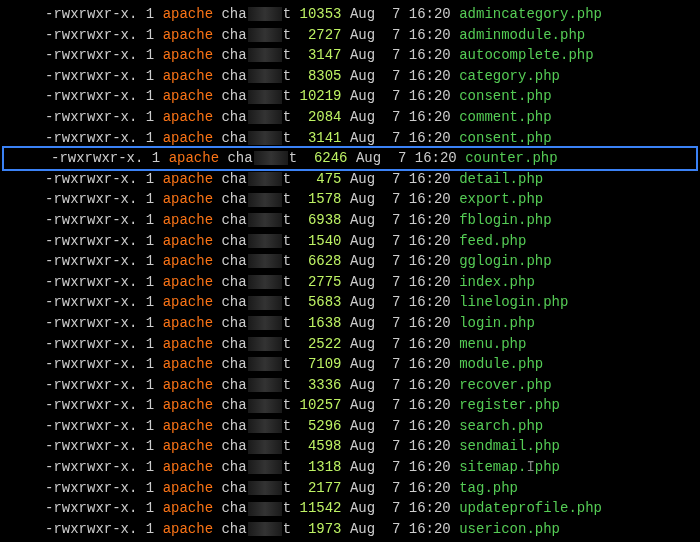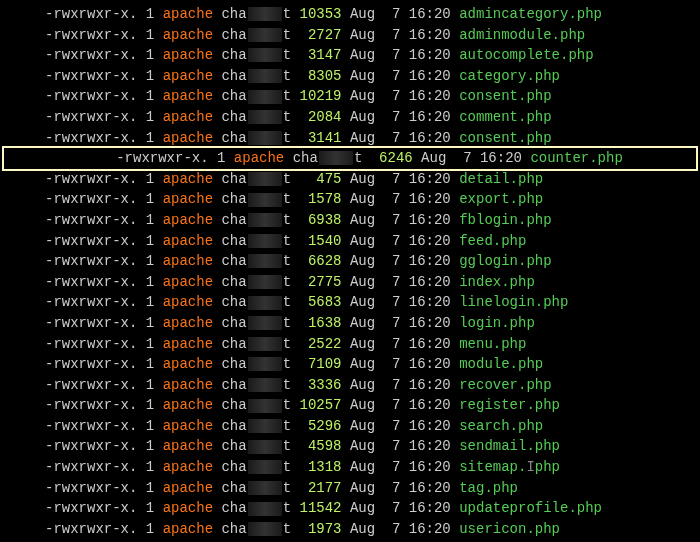--- a/index.html
+++ b/index.html
@@ -29,24 +29,23 @@
     .filename { color: #5c5; }
     .redacted {
       display: inline-block;
       width: 34px;
       height: 14px;
       background: linear-gradient(90deg, #1a1a1a, #333, #1a1a1a);
       vertical-align: middle;
       margin: 0 1px;
     }
     .highlighted {
-      border: 2px solid #fef9c3;
+      border: 2px solid #3b82f6;
       margin: -2px -4px;
       padding: 0 8px;
-      text-align: center;
     }
   </style>
 </head>
 <body>
 
 <div id="listing">
     <div class="row"><span class="perms">-rwxrwxr-x.</span> <span class="links">1</span> <span class="owner">apache</span> <span class="group">cha</span><span class="redacted"></span><span class="group">t</span> <span class="size">10353</span> <span class="month">Aug</span> <span class="day"> 7</span> <span class="time">16:20</span> <span class="filename">admincategory.php</span></div>
     <div class="row"><span class="perms">-rwxrwxr-x.</span> <span class="links">1</span> <span class="owner">apache</span> <span class="group">cha</span><span class="redacted"></span><span class="group">t</span> <span class="size"> 2727</span> <span class="month">Aug</span> <span class="day"> 7</span> <span class="time">16:20</span> <span class="filename">adminmodule.php</span></div>
     <div class="row"><span class="perms">-rwxrwxr-x.</span> <span class="links">1</span> <span class="owner">apache</span> <span class="group">cha</span><span class="redacted"></span><span class="group">t</span> <span class="size"> 3147</span> <span class="month">Aug</span> <span class="day"> 7</span> <span class="time">16:20</span> <span class="filename">autocomplete.php</span></div>
     <div class="row"><span class="perms">-rwxrwxr-x.</span> <span class="links">1</span> <span class="owner">apache</span> <span class="group">cha</span><span class="redacted"></span><span class="group">t</span> <span class="size"> 8305</span> <span class="month">Aug</span> <span class="day"> 7</span> <span class="time">16:20</span> <span class="filename">category.php</span></div>

